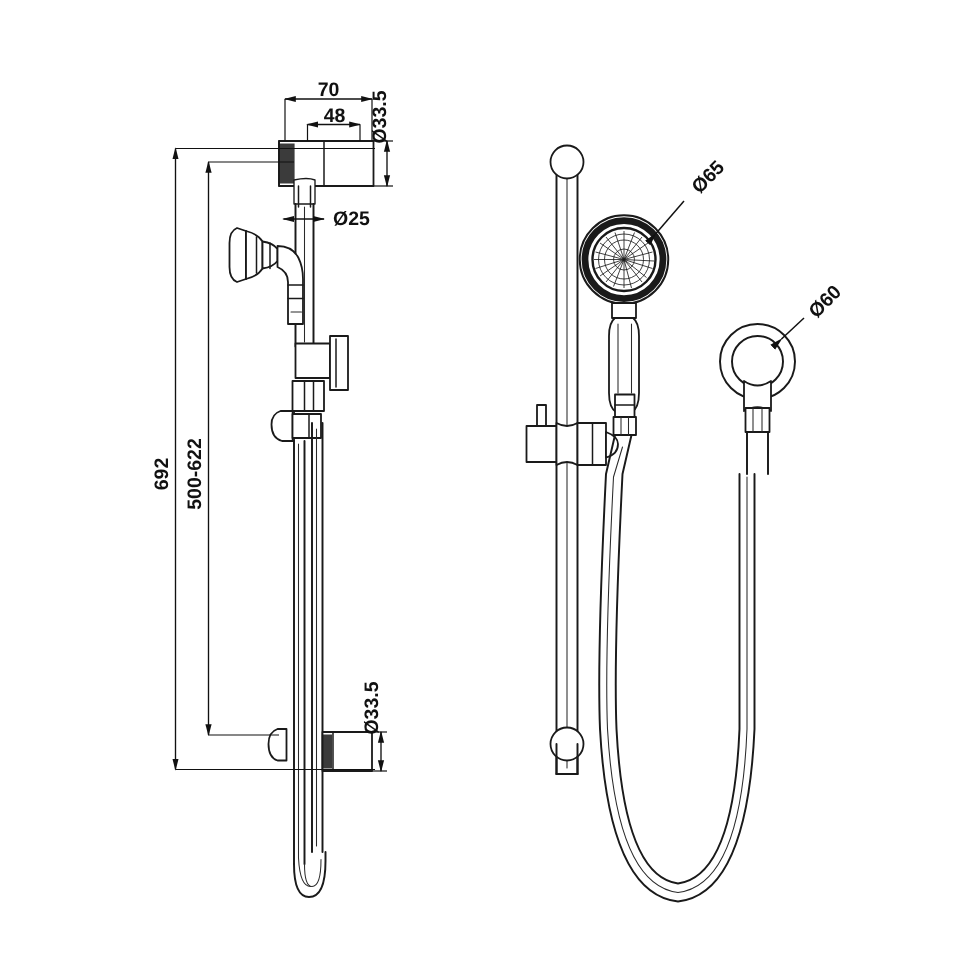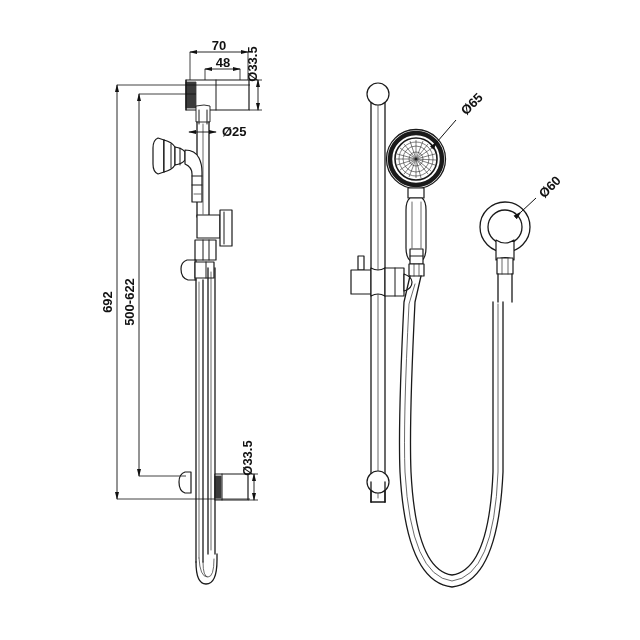--- a/index.html
+++ b/index.html
@@ -11,21 +11,21 @@
   body {
     width: 640px;
     height: 640px;
     font-family: "Liberation Sans", sans-serif;
     position: relative;
     overflow: hidden;
   }
   #drawing-root {
     position: absolute;
     left: 0;
-    top: 2px;
+    top: 16px;
     width: 640px;
     height: 544px;
   }
   svg#tech-drawing {
     display: block;
     width: 640px;
     height: 640px;
     background: #ffffff;
   }
   .outline {

